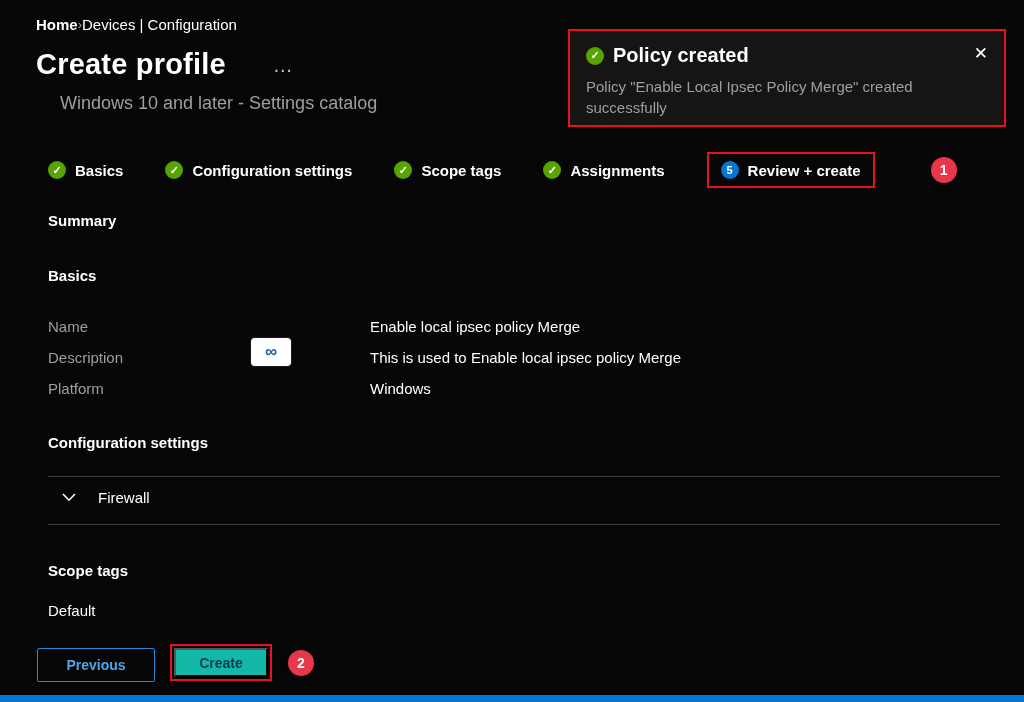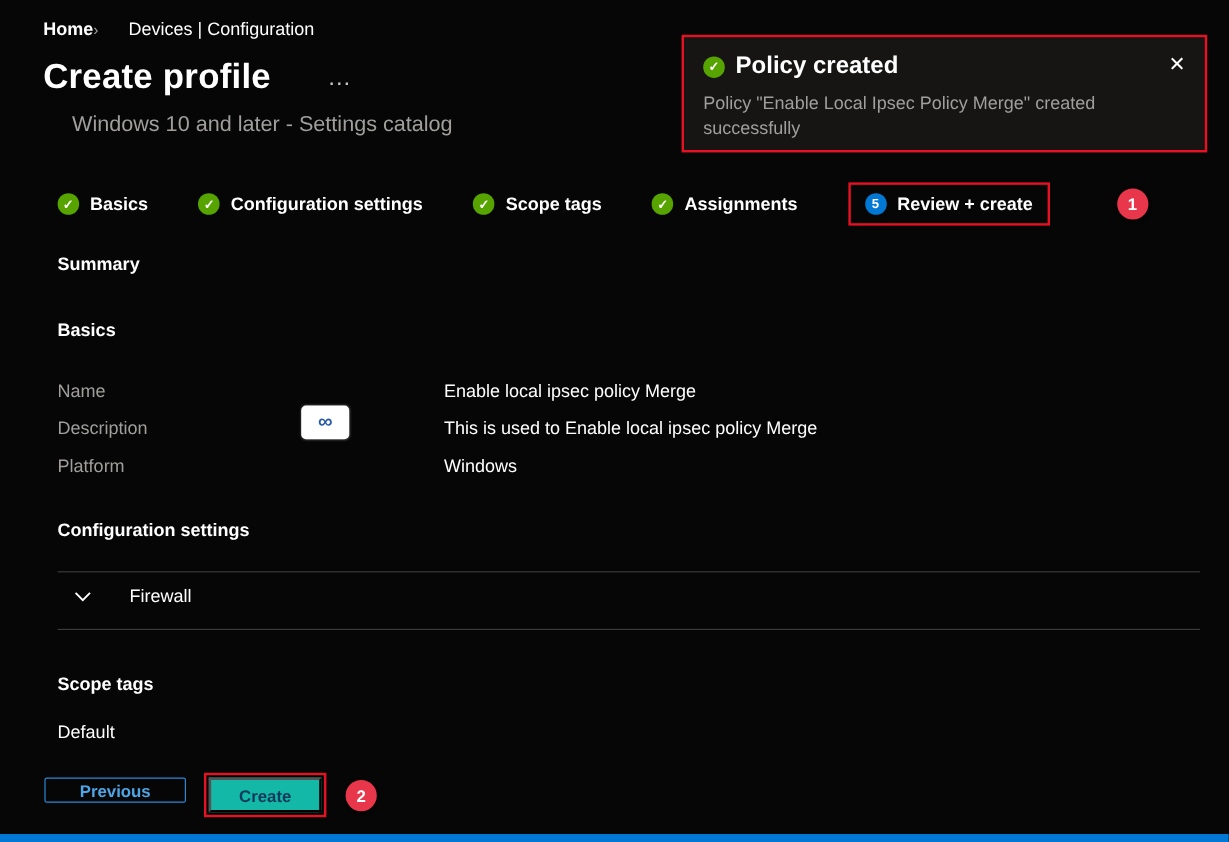--- a/index.html
+++ b/index.html
@@ -9,21 +9,21 @@
     color:#ffffff;
     font-family:"Liberation Sans", sans-serif;
     position:relative;
     overflow:hidden;
   }
   .page { position:absolute; inset:0; }
 
   
   .breadcrumb { position:absolute; left:36px; top:16px; font-size:15px; display:flex; gap:0; align-items:center; }
   .crumb { color:#ffffff; font-weight:600; text-decoration:none; cursor:pointer; }
-  .crumb.secondary { font-weight:400;margin-left:25px; }
+  .crumb.secondary { font-weight:400; }
   .sep { color:#a19f9d; font-size:13px; }
 
   
   .titlerow { position:absolute; left:36px; top:48px; display:flex; align-items:flex-end; gap:47px; }
   .titlerow h1 { font-size:29px; font-weight:bold; letter-spacing:0.2px; }
   .ellipsis { color:#c8c6c4; font-size:20px; letter-spacing:2px; padding-bottom:4px; cursor:pointer; }
   .subtitle { position:absolute; left:36px; top:93px; color:#a19f9d; font-size:18px;margin-left:24px; }
 
   
   .toast { position:absolute; left:568px; top:29px; width:438px; height:98px;
@@ -63,28 +63,28 @@
 
   
   .logo { position:absolute; left:251px; top:338px; width:40px; height:28px; background:#ffffff;
     border-radius:4px; display:flex; align-items:center; justify-content:center;
     color:#2a5caa; font-weight:bold; font-size:17px; box-shadow:0 0 2px rgba(255,255,255,.3); }
 
   
   .divider { position:absolute; left:48px; width:952px; height:1px; background:#3b3a39; }
   .div-top { top:476px; }
   .div-bottom { top:524px; }
-  .fw-row { position:absolute; left:62px; top:489px; display:flex; align-items:center; gap:32px;
+  .fw-row { position:absolute; left:62px; top:489px; display:flex; align-items:center; gap:22px;
     font-size:15px; cursor:pointer; }
   .chev { display:inline-flex; }
 
   .scope-default { position:absolute; left:48px; top:602px; font-size:15px; }
 
   
-  .btn-prev { position:absolute; left:37px; top:648px; width:118px; height:21px; background:transparent;
+  .btn-prev { position:absolute; left:37px; top:648px; width:118px; height:34px; background:transparent;
     border:1px solid #2b88d8; color:#4da6e8; font-size:14px; font-weight:600;
     display:flex; align-items:center; justify-content:center; cursor:pointer; border-radius:2px; }
   .create-wrap { position:absolute; left:170px; top:644px; border:2px solid #e81123; padding:2px; }
   .btn-create { width:94px; height:29px; background:#14b8a6; color:#0c3a5c; font-weight:bold; font-size:14px;
     display:flex; align-items:center; justify-content:center; cursor:pointer; }
   .badge-2 { position:absolute; left:288px; top:650px; margin-left:0; }
 
   .bottombar { position:absolute; left:0; bottom:0; width:1024px; height:7px; background:#0078d4; }
 </style>
 </head>

